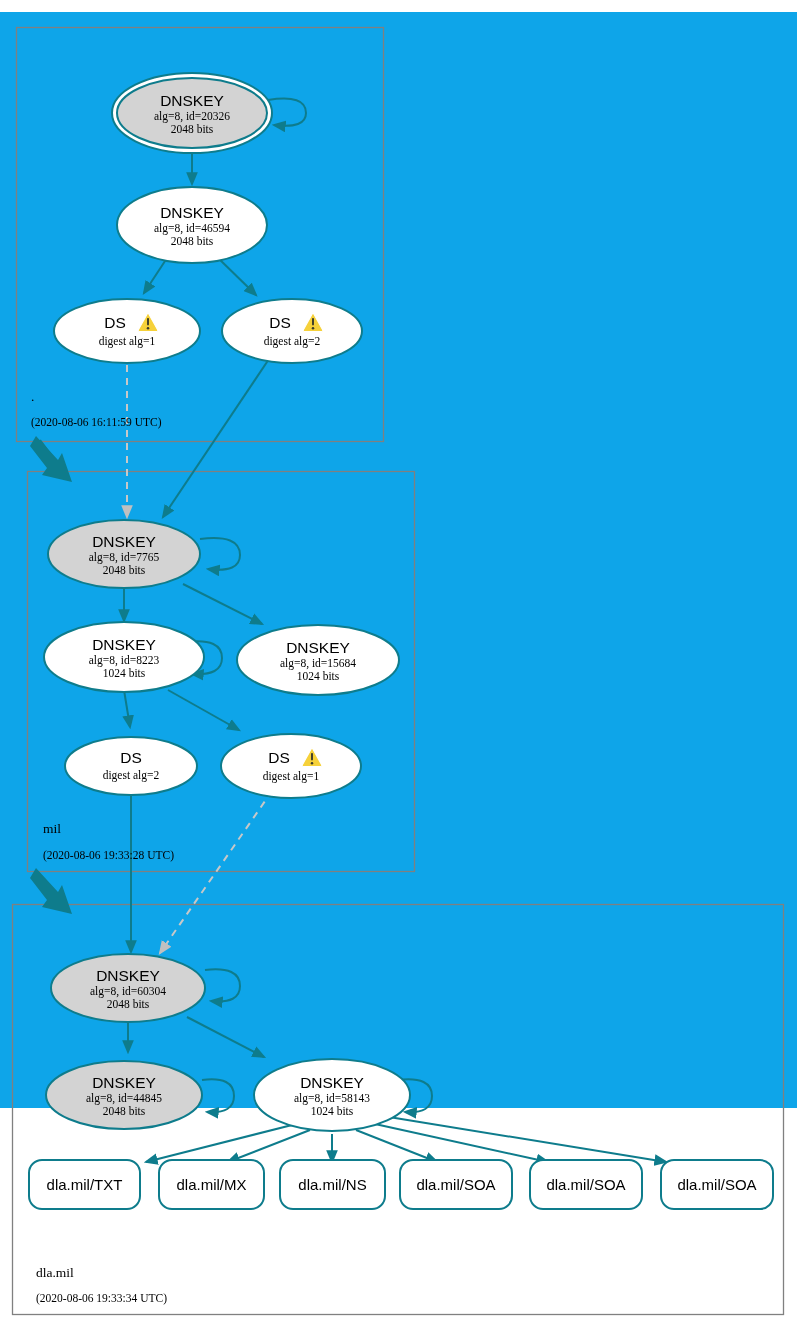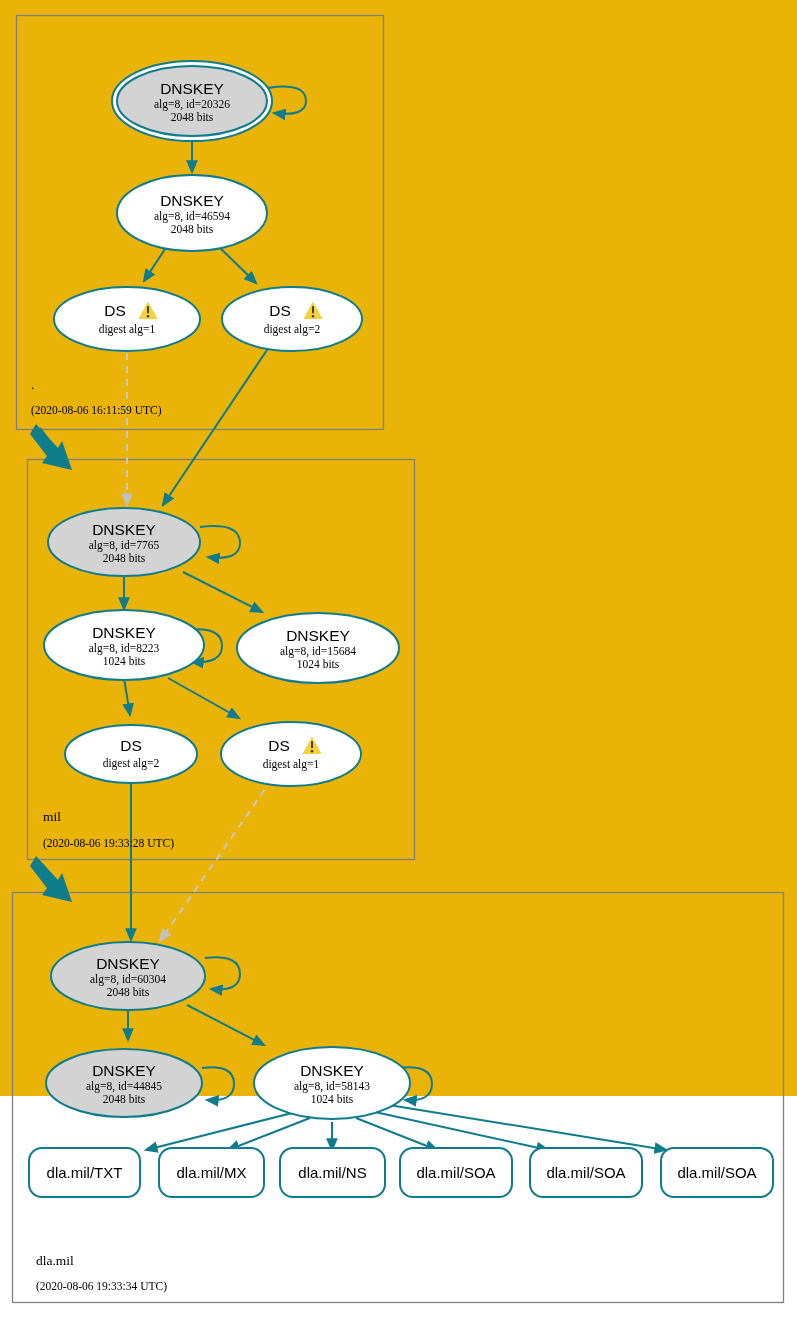--- a/index.html
+++ b/index.html
@@ -10,21 +10,22 @@
   body {
     font-family: "Liberation Sans", sans-serif;
     width: 797px;
     height: 1320px;
     overflow: hidden;
   }
   #stage {
     position: relative;
     width: 797px;
     height: 1096px;
-    background: #eab308;
+    background: #0ea5e9;
+    margin-top: 12px;
   }
   svg#graph {
     position: absolute;
     left: 0;
     top: 0;
     width: 797px;
     height: 1320px;
   }
   .zone-box {
     fill: none;

